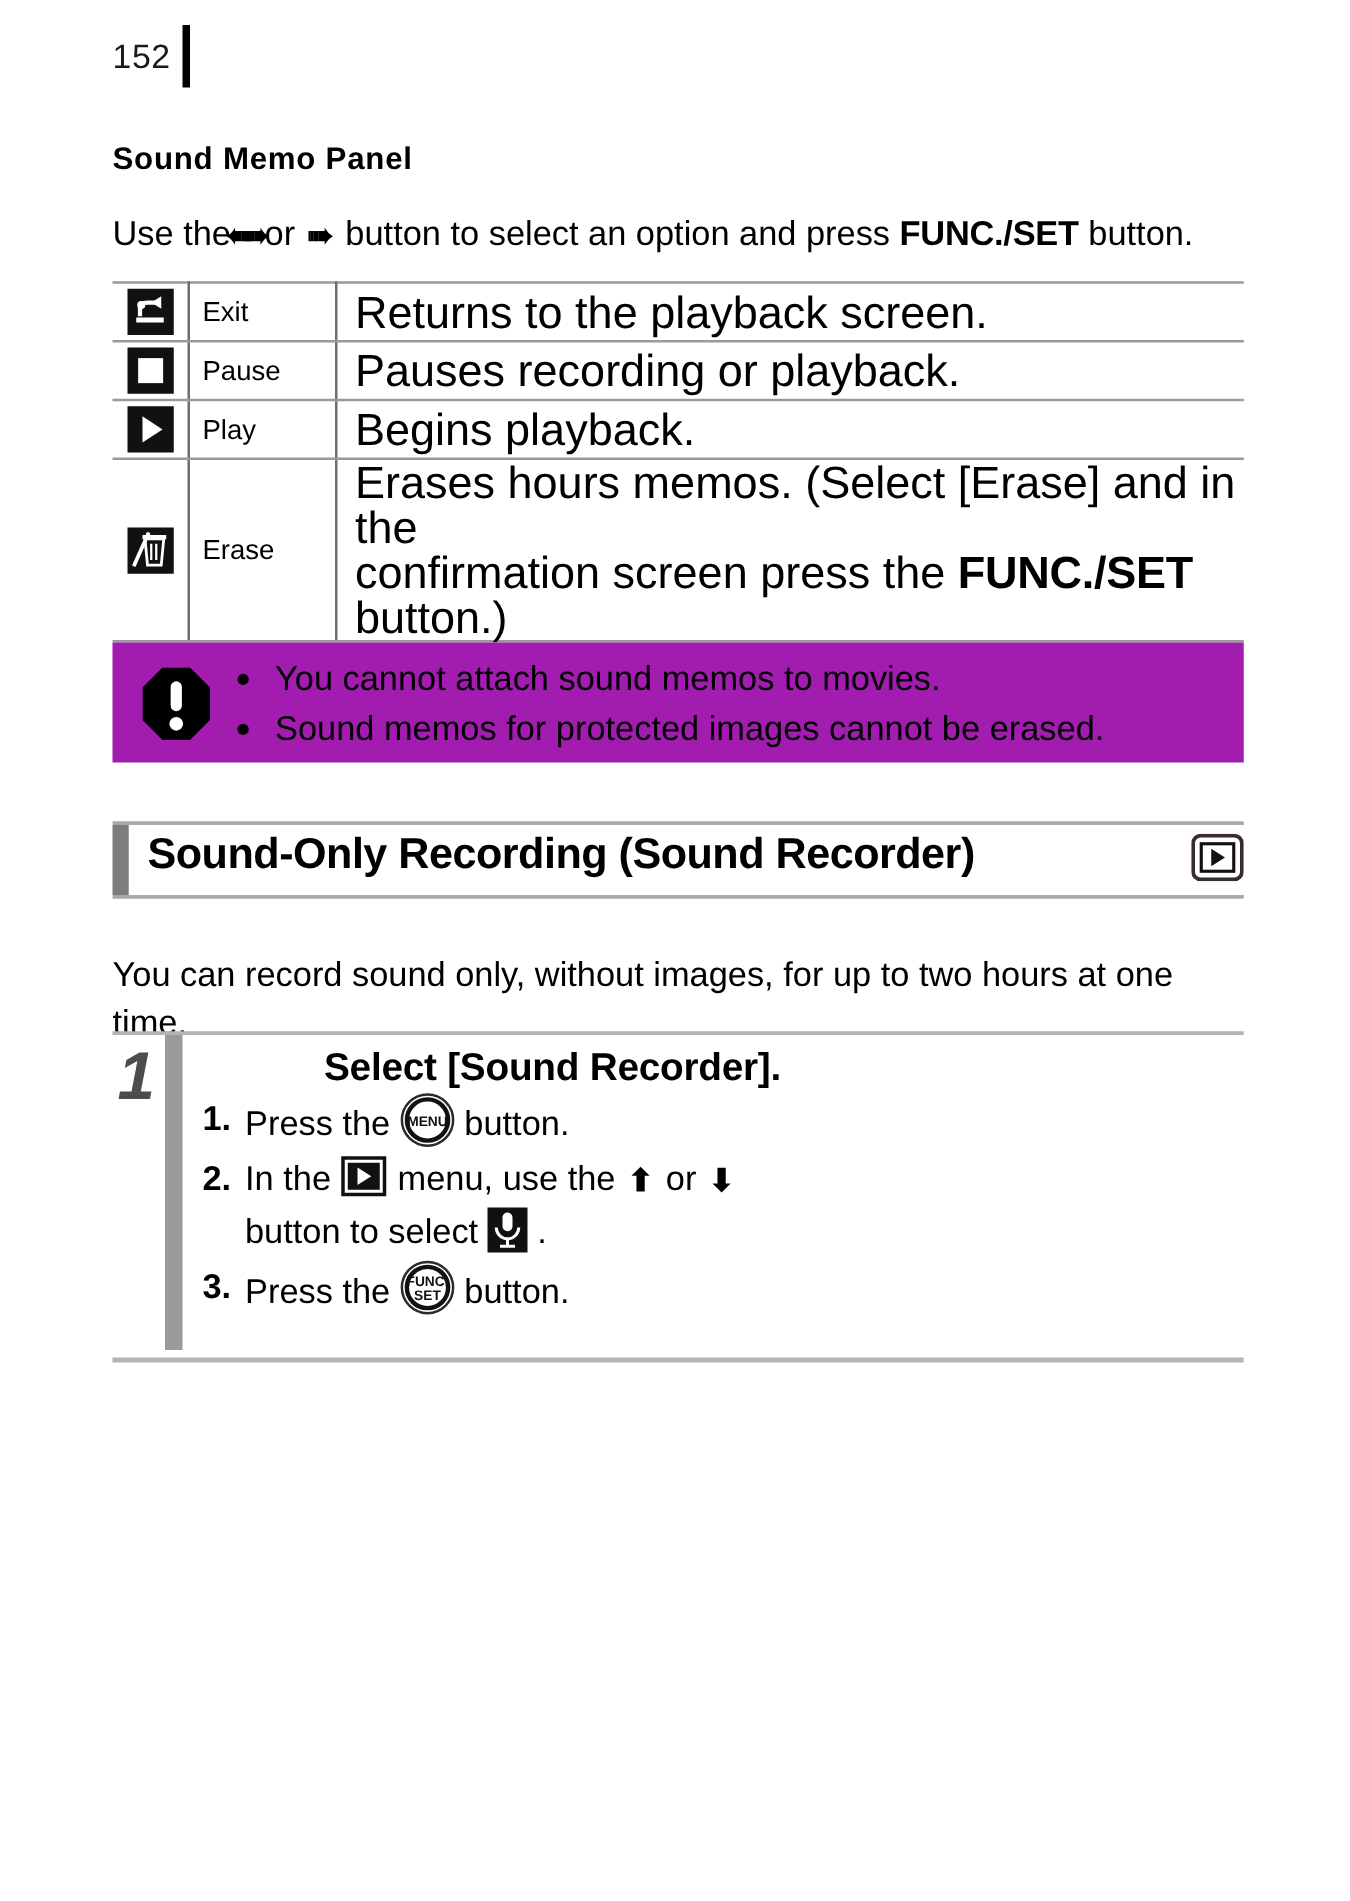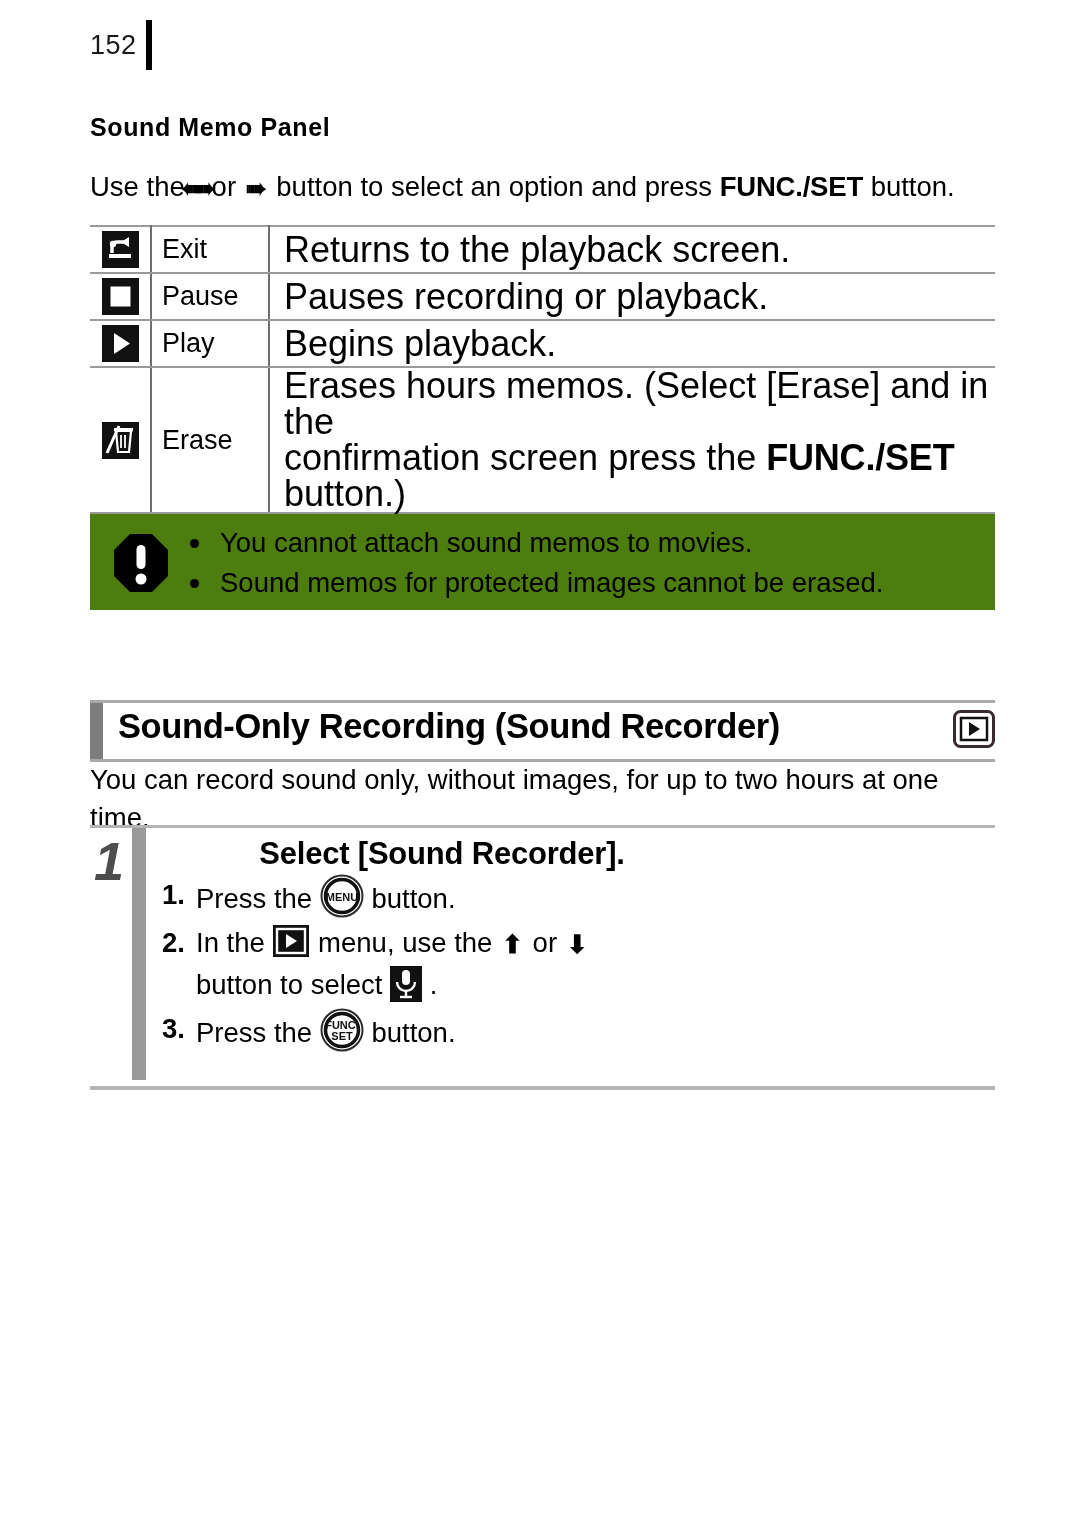--- a/index.html
+++ b/index.html
@@ -85,21 +85,21 @@
   }
   #panel-table tr:first-child td { border-top: 2px solid #9a9a9a; }
   .col-icon {
     width: 60px;
     text-align: center;
     border-right: 2px solid #6e6e6e;
   }
   .col-name {
     width: 106px;
     padding-left: 10px !important;
-    font-size: 27px;
+    font-size: 22px;
     border-right: 2px solid #6e6e6e;
   }
   .col-desc {
     padding-left: 14px !important;
     font-size: 36px;
     line-height: 36px;
   }
   .row-tall td { height: 88px; }
   .row-std td { height: 45px; }
 
@@ -114,21 +114,21 @@
   }
   .tile svg { position: absolute; left: 0; top: 0; }
 
   
   #note-box {
     position: absolute;
     left: 90px;
     top: 514px;
     width: 905px;
     height: 96px;
-    background: #4d7c0f;
+    background: #a21caf;
   }
   #caution-icon {
     position: absolute;
     left: 24px;
     top: 20px;
     width: 54px;
     height: 58px;
   }
   #note-list {
     position: absolute;
@@ -149,21 +149,21 @@
     width: 9px;
     height: 9px;
     border-radius: 50%;
     background: #000;
   }
 
   
   #major-heading {
     position: absolute;
     left: 90px;
-    top: 700px;
+    top: 657px;
     width: 905px;
     height: 56px;
     border-top: 3px solid #aaaaaa;
     border-bottom: 3px solid #aaaaaa;
   }
   #major-heading-bar {
     position: absolute;
     left: 0;
     top: 0;
     width: 13px;

